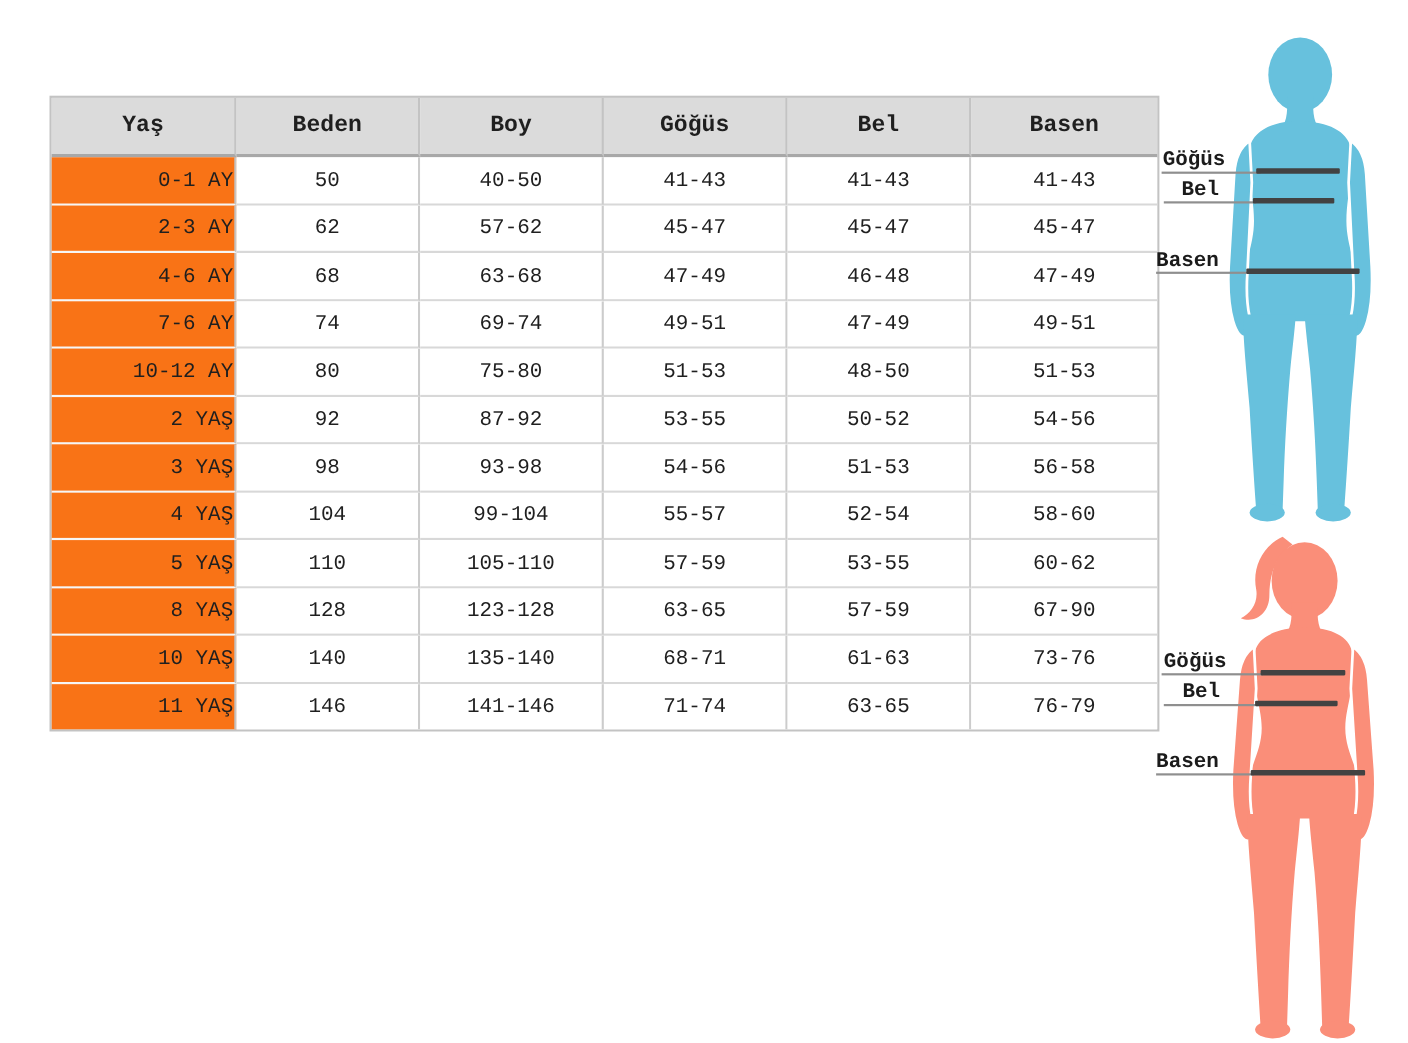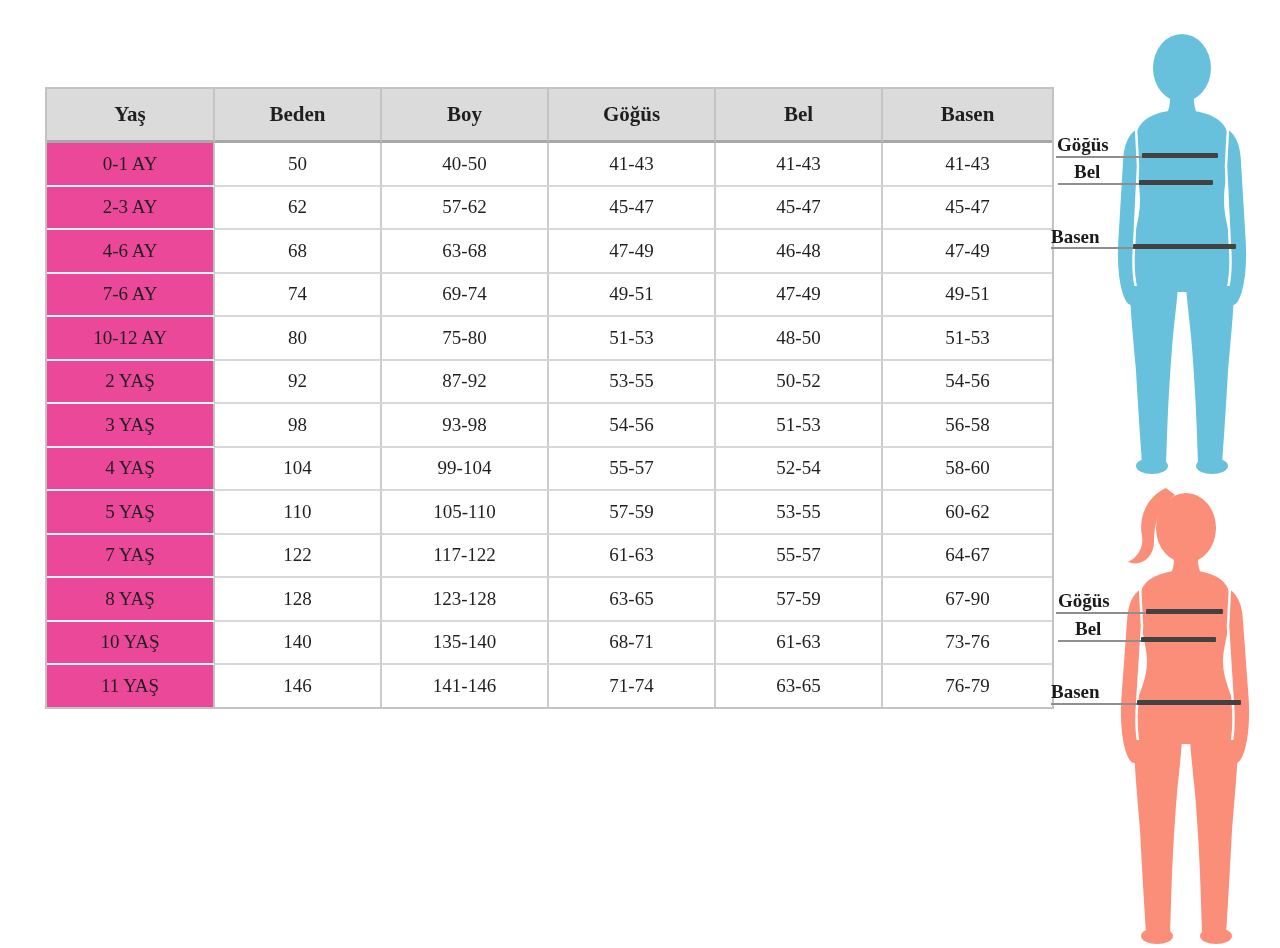--- a/index.html
+++ b/index.html
@@ -1,38 +1,38 @@
 <!DOCTYPE html>
 <html><head>
 <meta charset="utf-8">
 <style>
   html,body{margin:0;padding:0;background:#ffffff;}
   .stage{
     position:relative;width:1280px;height:948px;background:#ffffff;
-    font-family:Liberation Serif, serif;color:#1f1f1f;overflow:hidden;
+    font-family:Liberation Mono, monospace;color:#1f1f1f;overflow:hidden;
   }
   
   table.size-table{
     position:absolute;left:45px;top:87px;width:1005px;
     border-collapse:separate;border-spacing:0;table-layout:fixed;
     border:2px solid #c3c3c3;
   }
   .size-table th{
     height:49px;background:#dbdbdb;font-weight:bold;font-size:21px;
     text-align:center;vertical-align:middle;
     border-right:2px solid #c3c3c3;border-bottom:3px solid #a8a8a8;
   }
   .size-table th:last-child{border-right:none;}
   .size-table td{
     height:39.5px;background:#ffffff;font-size:19px;text-align:center;vertical-align:middle;
     border-right:2px solid #cccccc;border-bottom:2px solid #d8d8d8;
   }
   .size-table td:last-child{border-right:none;}
   .size-table tr:last-child td{border-bottom:none;}
-  .size-table td.rowlabel{background:#ec4899;border-bottom-color:#f6f6f6;border-right-color:#c3c3c3;}
+  .size-table td.rowlabel{background:#f97316;border-bottom-color:#f6f6f6;border-right-color:#c3c3c3;text-align:right;}
   
   .fig{position:absolute;}
   .fig .arm{stroke:#ffffff;stroke-width:2.5px;}
   
   .m-label{
     position:absolute;font-size:19px;font-weight:bold;color:#1b1b1b;
     white-space:nowrap;line-height:22px;
   }
   .m-thinline{position:absolute;height:2px;background:#8f8f8f;}
   .m-bar{position:absolute;height:5px;background:#424242;border-radius:1px;}
@@ -126,28 +126,20 @@
           <td>52-54</td>
           <td>58-60</td>
         </tr>
         <tr>
           <td class="rowlabel">5 YAŞ</td>
           <td>110</td>
           <td>105-110</td>
           <td>57-59</td>
           <td>53-55</td>
           <td>60-62</td>
-        </tr>
-        <tr>
-          <td class="rowlabel">7 YAŞ</td>
-          <td>122</td>
-          <td>117-122</td>
-          <td>61-63</td>
-          <td>55-57</td>
-          <td>64-67</td>
         </tr>
         <tr>
           <td class="rowlabel">8 YAŞ</td>
           <td>128</td>
           <td>123-128</td>
           <td>63-65</td>
           <td>57-59</td>
           <td>67-90</td>
         </tr>
         <tr>

